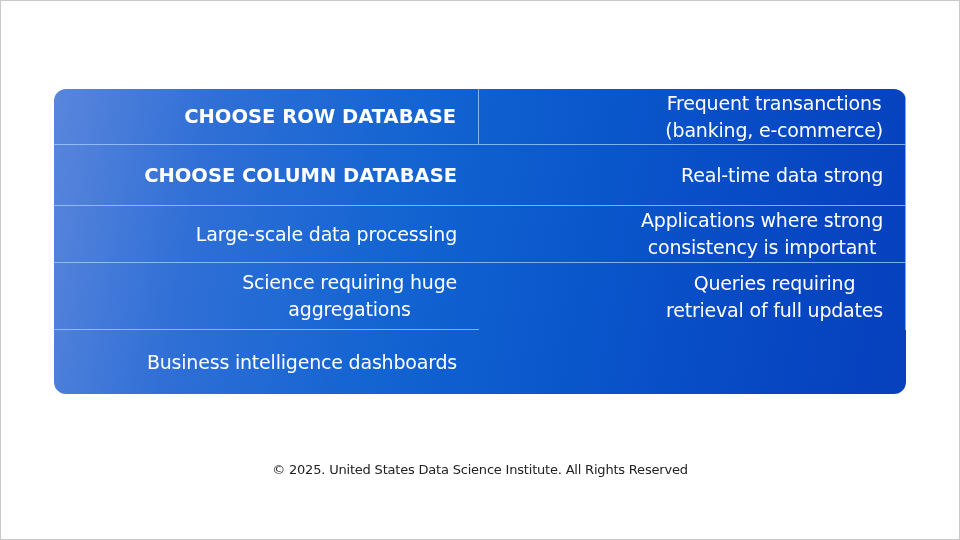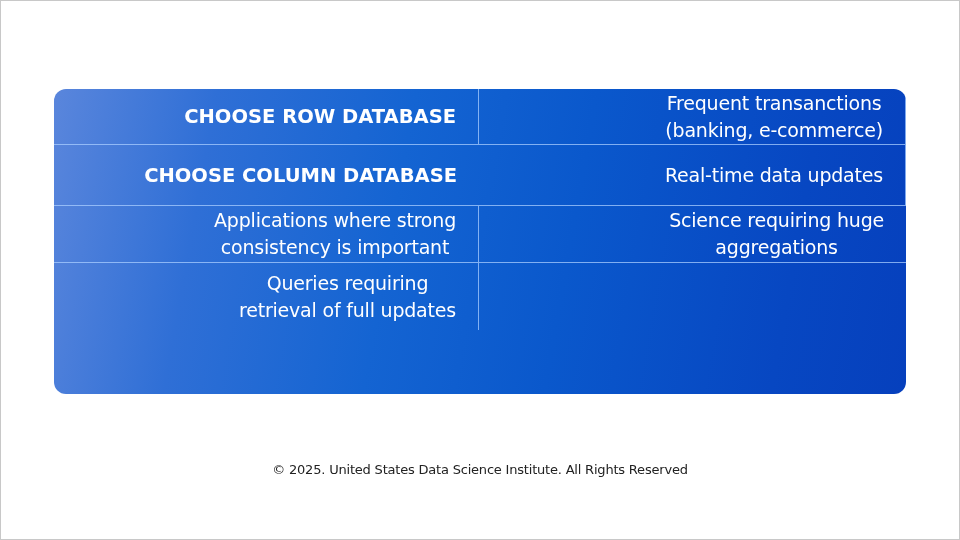--- a/index.html
+++ b/index.html
@@ -92,32 +92,38 @@
     <div class="cell left">
       <span class="cell-text">Frequent transanctions
 (banking, e-commerce)</span>
     </div>
 
     <div class="cell header">
       <span class="cell-text">CHOOSE COLUMN DATABASE</span>
     </div>
 
     <div class="cell left">
-      <span class="cell-text">Real-time data updates</span>
+      <span class="cell-text">Real-time data strong</span>
+    </div>
+    <div class="cell">
+      <span class="cell-text">Large-scale data processing</span>
     </div>
 
     <div class="cell left">
       <span class="cell-text">Applications where strong
 consistency is important</span>
     </div>
     <div class="cell">
       <span class="cell-text">Science requiring huge
 aggregations</span>
     </div>
 
     <div class="cell left last">
       <span class="cell-text">Queries requiring
 retrieval of full updates</span>
     </div>
+    <div class="cell last">
+      <span class="cell-text">Business intelligence dashboards</span>
+    </div>
   </div>
 </div>
 
 <div class="footer">© 2025. United States Data Science Institute. All Rights Reserved</div>
 
 </body></html>

